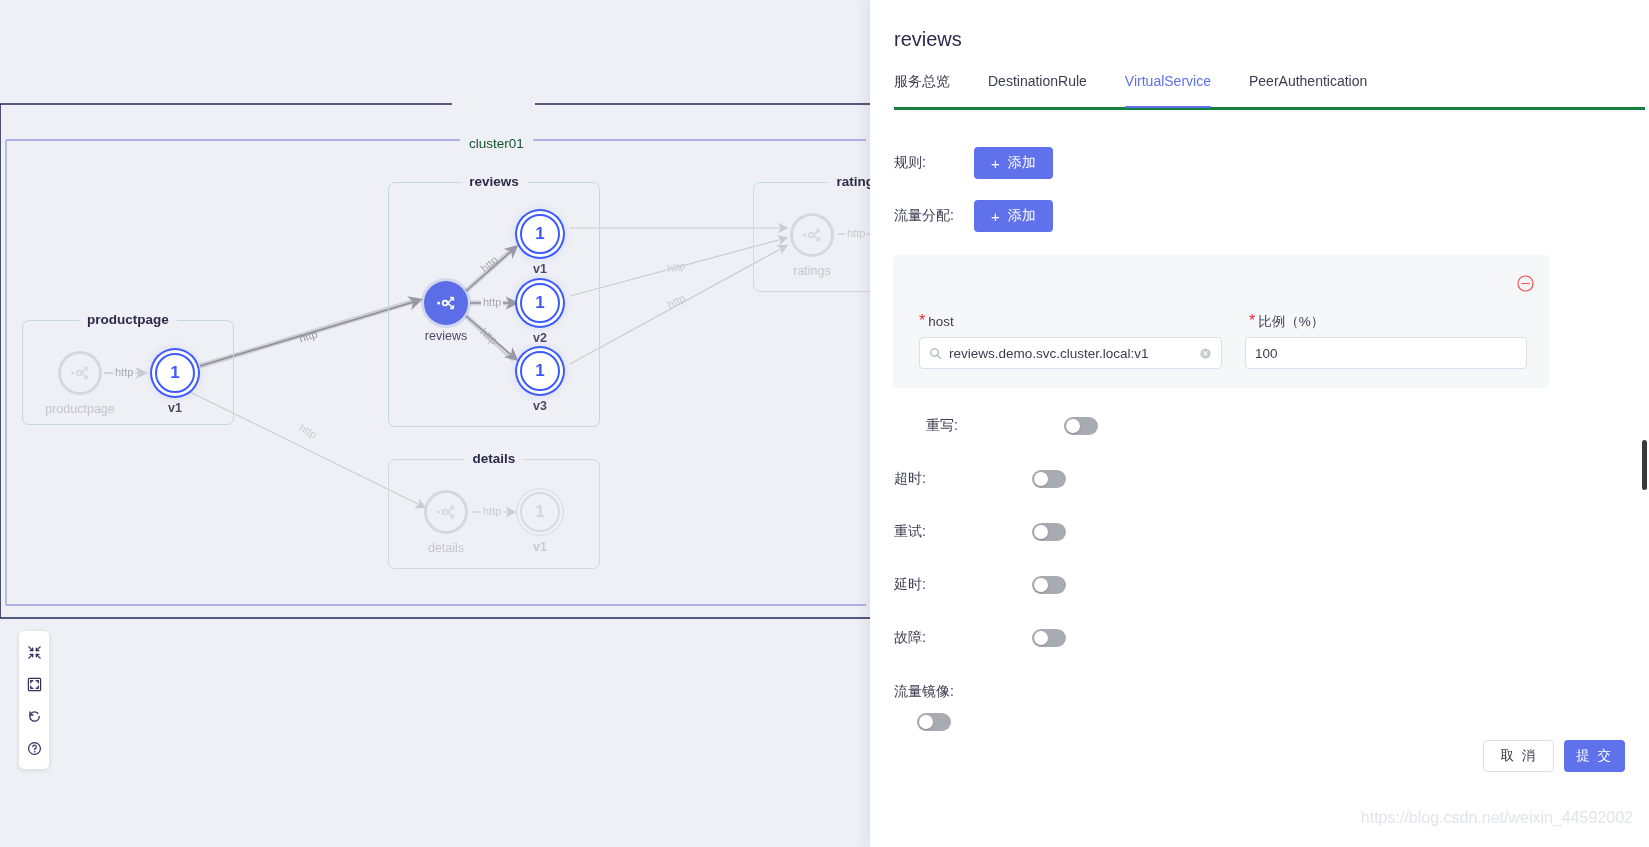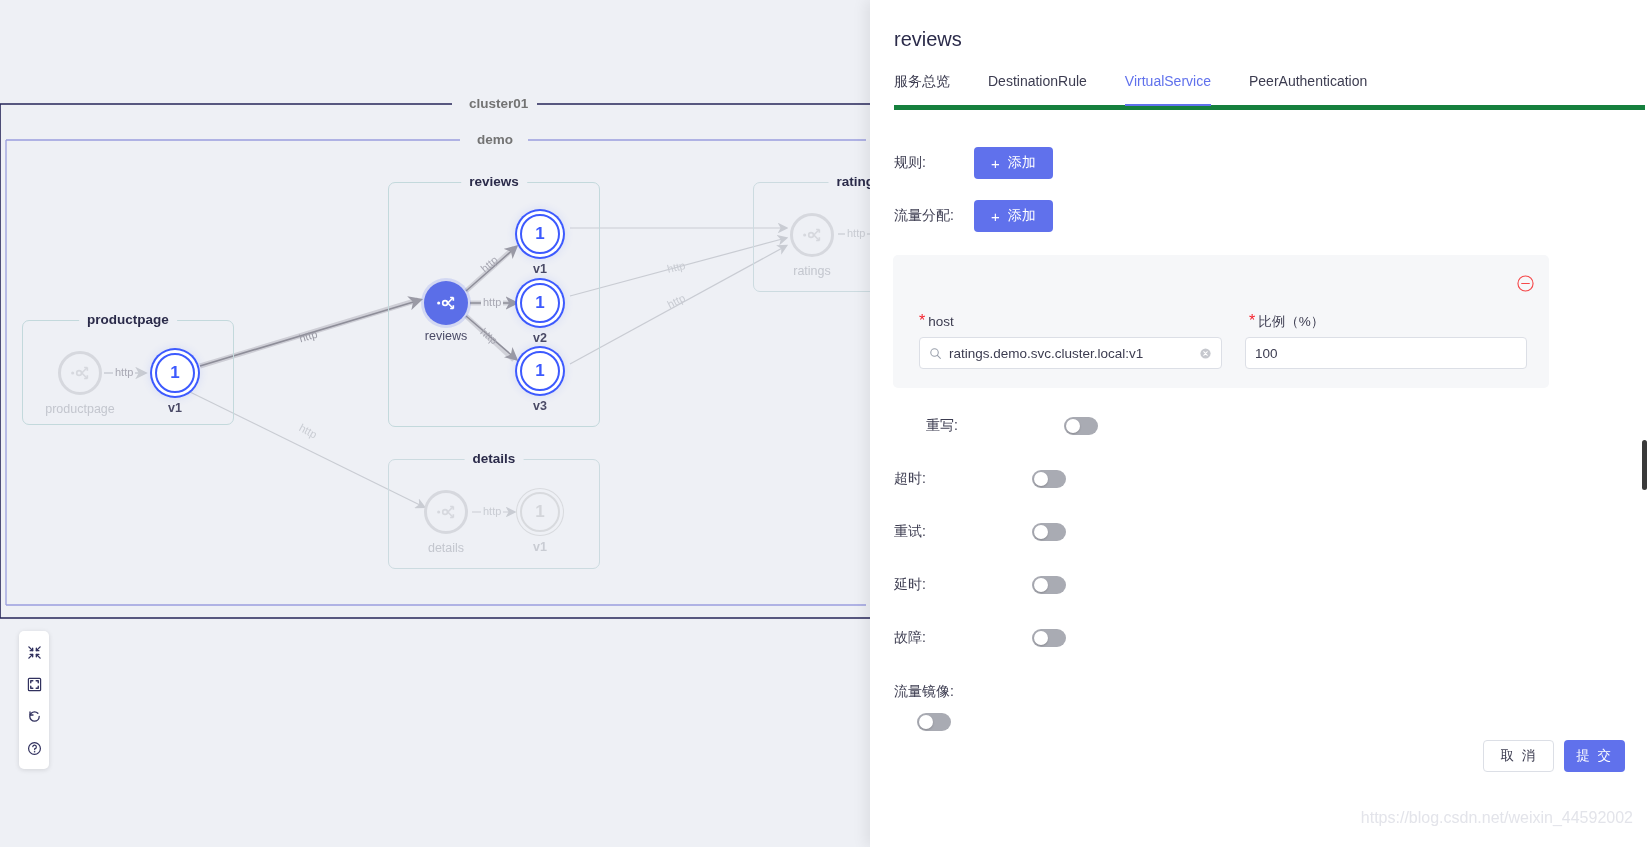--- a/index.html
+++ b/index.html
@@ -15,22 +15,22 @@
   #graph {
     position: absolute; left: 0; top: 0;
     width: 870px; height: 847px;
     background: #eef0f5;
     overflow: hidden;
   }
   #graph-svg { position: absolute; left: 0; top: 0; }
 
   .cluster-label, .ns-label {
     position: absolute;
-    font-size: 13.5px; font-weight: 700; color: #737373;
-    background: #eef0f5; padding: 0 9px; white-space: nowrap;
+    font-size: 13.5px; font-weight: 400; color: #14532d;
+    background: #eef0f5; padding: 0 9px; white-space: nowrap; margin-top: 40px;
   }
 
   .svc-group {
     position: absolute;
     border: 1px solid #c3d9dc;
     border-radius: 7px;
     background: transparent;
   }
   .svc-group.dim { border-color: #ccdbe0; }
   .svc-group-title {
@@ -102,21 +102,21 @@
     background: #ffffff;
     box-shadow: -4px 0 14px rgba(0,0,0,0.08);
   }
   #panel-title {
     position: absolute; left: 24px; top: 28px;
     font-size: 20px; color: #2b2b4a; font-weight: 400;
   }
   #tabs {
     position: absolute; left: 24px; top: 72px; right: 4px;
     height: 38px; display: flex; gap: 0;
-    border-bottom: 5px solid #15803d;
+    border-bottom: 3px solid #15803d;
   }
   .tab {
     font-size: 14px; color: #3c3c50; padding: 0 0 11px 0;
     margin-right: 38px; cursor: pointer; white-space: nowrap;
     border-bottom: 2px solid transparent; position: relative; top: 1px;
   }
   .tab.active { color: #6071ec; border-bottom-color: #6071ec; font-weight: 400; }
 
   #panel-body {
     position: absolute; left: 0; top: 111px; right: 0; bottom: 0;
@@ -446,21 +446,21 @@
       </div>
 
       <div style="position:absolute; left:26px; top:57px;">
         <span class="req-star">*</span><span class="field-label">host</span>
       </div>
       <div class="inp" style="position:absolute; left:26px; top:82px; width:303px;">
         <svg class="search-ico" width="13" height="13" viewBox="0 0 16 16">
           <circle cx="6.8" cy="6.8" r="4.6" fill="none" stroke="#9aa0ac" stroke-width="1.3"></circle>
           <path d="M10.3 10.3 L14 14" stroke="#9aa0ac" stroke-width="1.3" stroke-linecap="round"></path>
         </svg>
-        <span class="val">ratings.demo.svc.cluster.local:v1</span>
+        <span class="val">reviews.demo.svc.cluster.local:v1</span>
         <svg class="clear-ico" width="13" height="13" viewBox="0 0 16 16">
           <circle cx="8" cy="8" r="6.3" fill="#c6c8ce"></circle>
           <path d="M5.8 5.8 L10.2 10.2 M10.2 5.8 L5.8 10.2" stroke="#ffffff" stroke-width="1.3" stroke-linecap="round"></path>
         </svg>
       </div>
 
       <div style="position:absolute; left:356px; top:57px;">
         <span class="req-star">*</span><span class="field-label">比例（%）</span>
       </div>
       <div class="inp" style="position:absolute; left:352px; top:82px; width:282px;justify-content:flex-end;">

